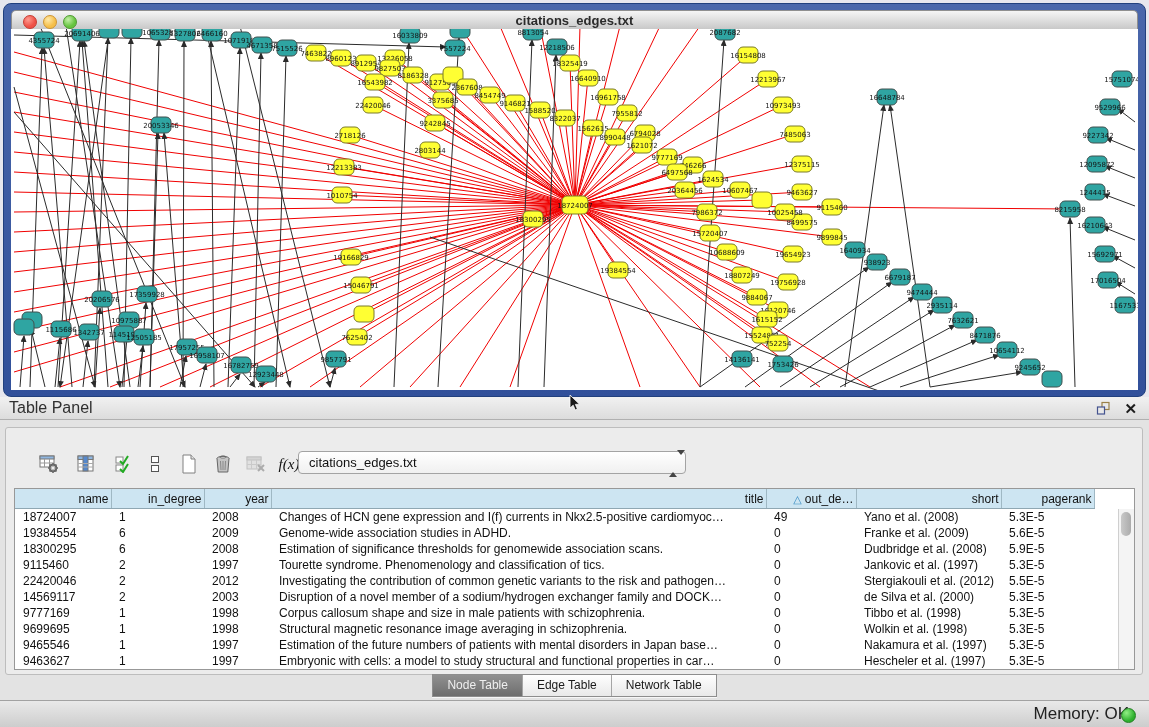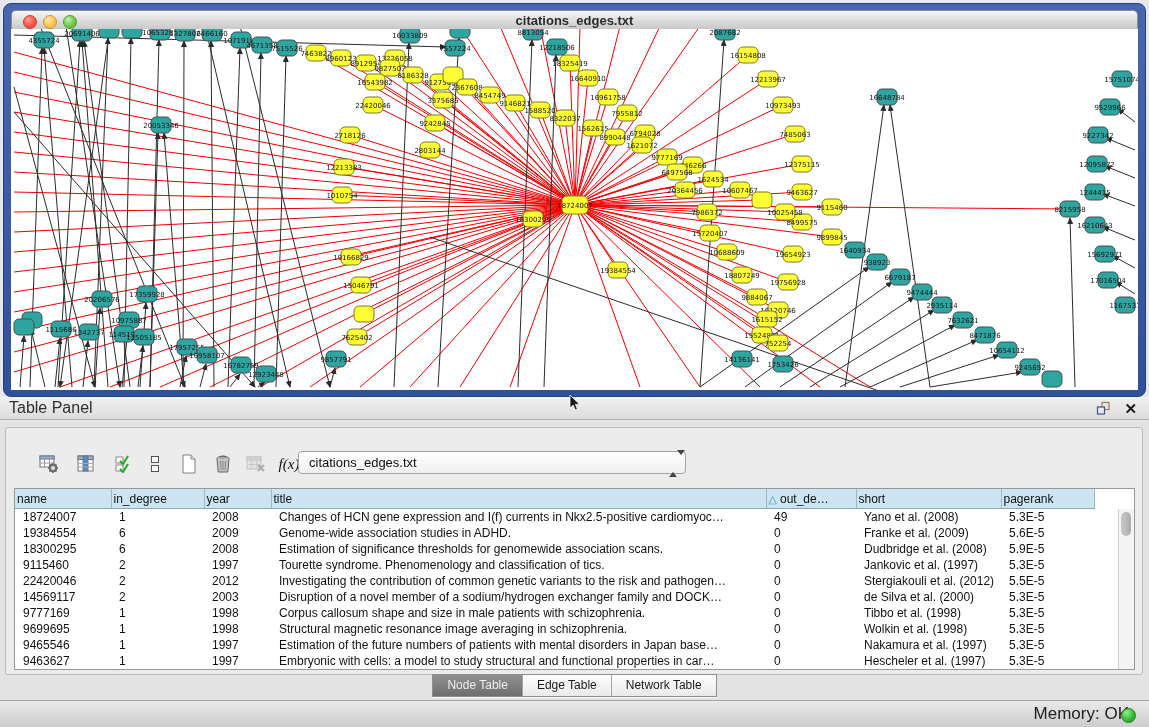--- a/index.html
+++ b/index.html
@@ -36,21 +36,21 @@
   .fx{font-family:"Liberation Serif",serif;font-style:italic;font-size:15px;color:#111;}
   .combo{position:absolute;left:292px;top:23px;width:388px;height:23px;background:linear-gradient(#ffffff,#f0f0f0);border:1px solid #a3a3a3;border-radius:4px;box-sizing:border-box;}
   .combo-val{position:absolute;left:10px;top:0;font-size:13px;line-height:21px;color:#111;}
   .combo-arrows{position:absolute;right:6px;top:3px;width:10px;height:16px;}
   .arr-up{width:0;height:0;border-left:4px solid transparent;border-right:4px solid transparent;border-bottom:5px solid #444;margin:1px 0 2px 0;}
   .arr-dn{width:0;height:0;border-left:4px solid transparent;border-right:4px solid transparent;border-top:5px solid #444;}
 
   
   .table-wrap{position:absolute;left:8px;top:60px;width:1121px;height:182px;background:#fff;border:1px solid #989898;box-sizing:border-box;overflow:hidden;}
   table.grid{border-collapse:collapse;table-layout:fixed;width:1079px;font-size:12px;color:#111;}
-  table.grid th{height:19px;background:#cde5f2;border-right:1px solid #9fb8c4;border-bottom:1px solid #8fa7b3;font-weight:normal;text-align:left;padding:0 2px;overflow:hidden;white-space:nowrap;}
+  table.grid th{height:19px;background:#cde5f2;border-right:1px solid #9fb8c4;border-bottom:1px solid #8fa7b3;font-weight:normal;text-align:right;padding:0 2px;overflow:hidden;white-space:nowrap;}
   table.grid td{height:16px;padding:0 0 0 8px;overflow:hidden;white-space:nowrap;border:none;}
   .sort{color:#3d8fc4;margin-right:3px;font-size:11px;}
   .vscroll{position:absolute;right:0;top:20px;bottom:0;width:15px;background:#f4f4f4;border-left:1px solid #cfcfcf;}
   .vthumb{position:absolute;left:2px;top:3px;width:10px;height:24px;background:linear-gradient(90deg,#c9c9c9,#ababab);border-radius:5px;}
 
   
   .tabs{position:absolute;left:0;top:254px;width:1149px;display:flex;justify-content:center;}
   .tabgroup{display:inline-flex;height:21px;border:1px solid #8d8d8d;border-radius:0;overflow:hidden;background:linear-gradient(#fefefe,#e9e9e9);box-shadow:0 1px 0 rgba(255,255,255,.7);}
   .tab{font-size:12px;line-height:21px;padding:0 14px;color:#1a1a1a;border-left:1px solid #a5a5a5;}
   .tab:first-child{border-left:none;}

